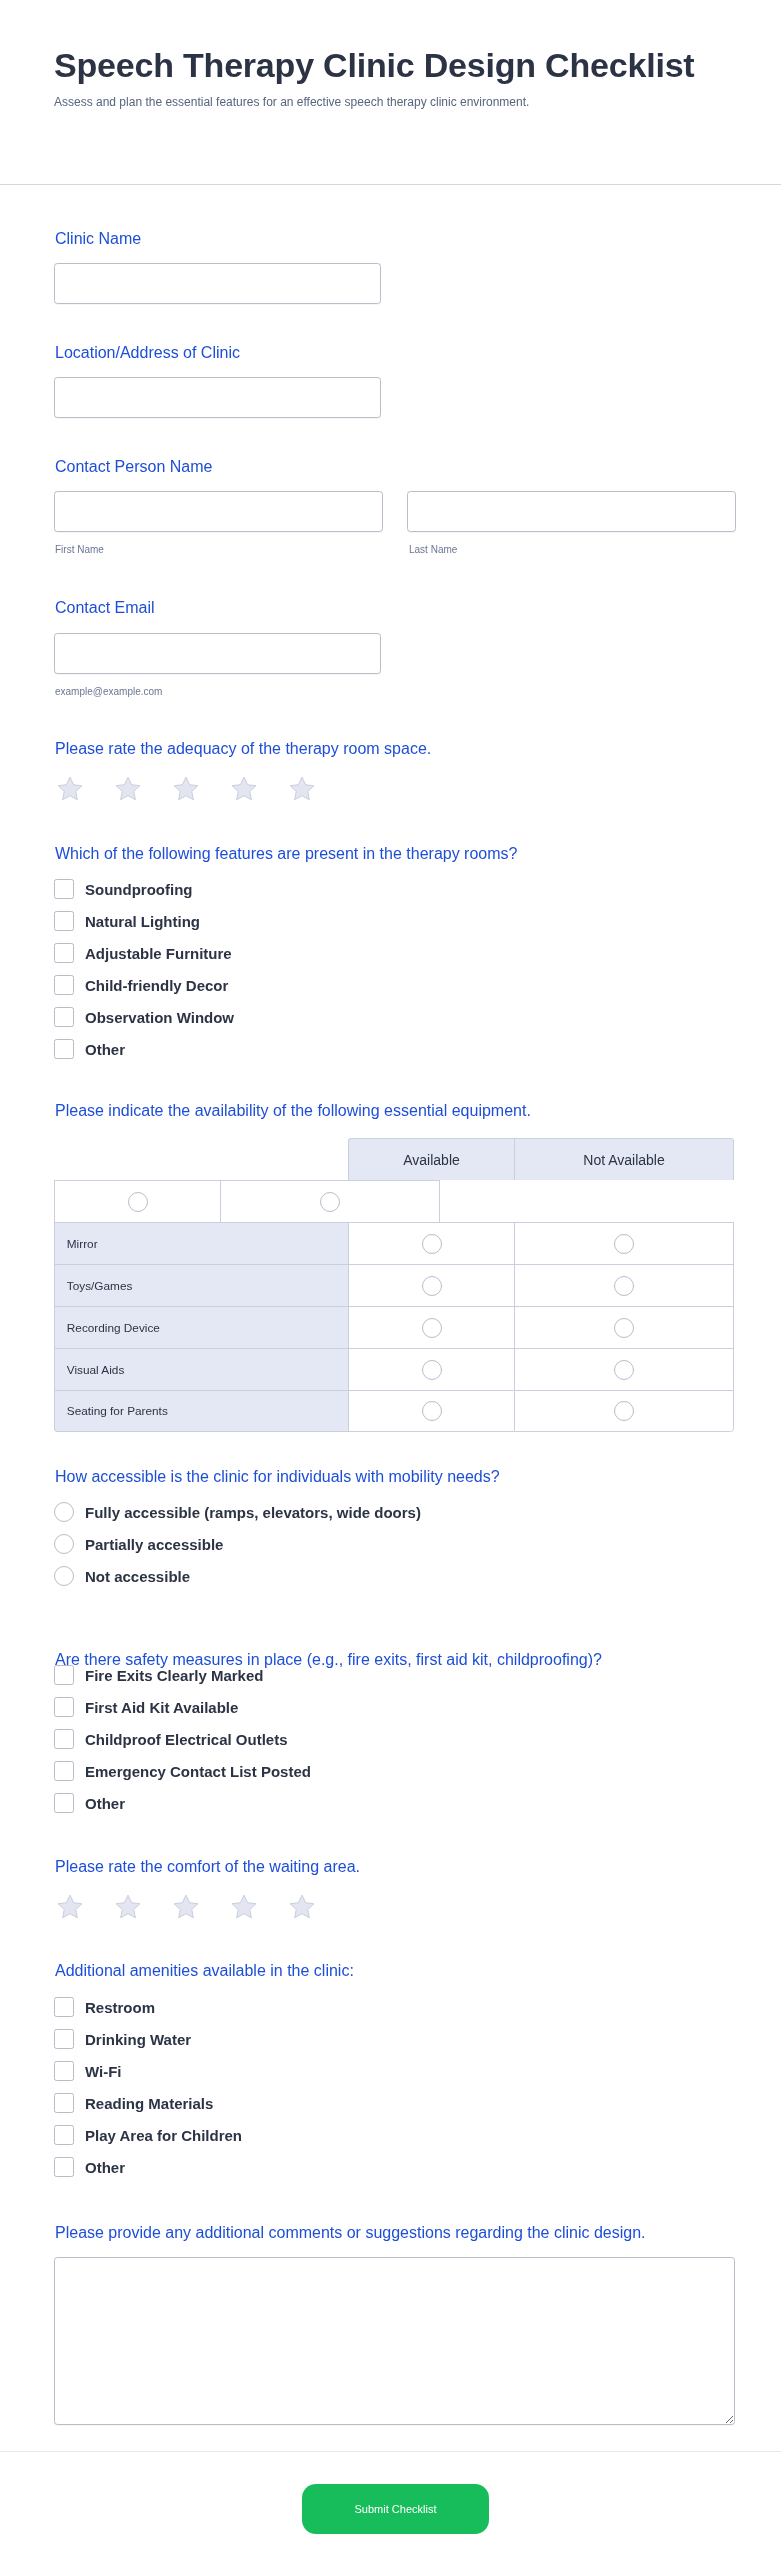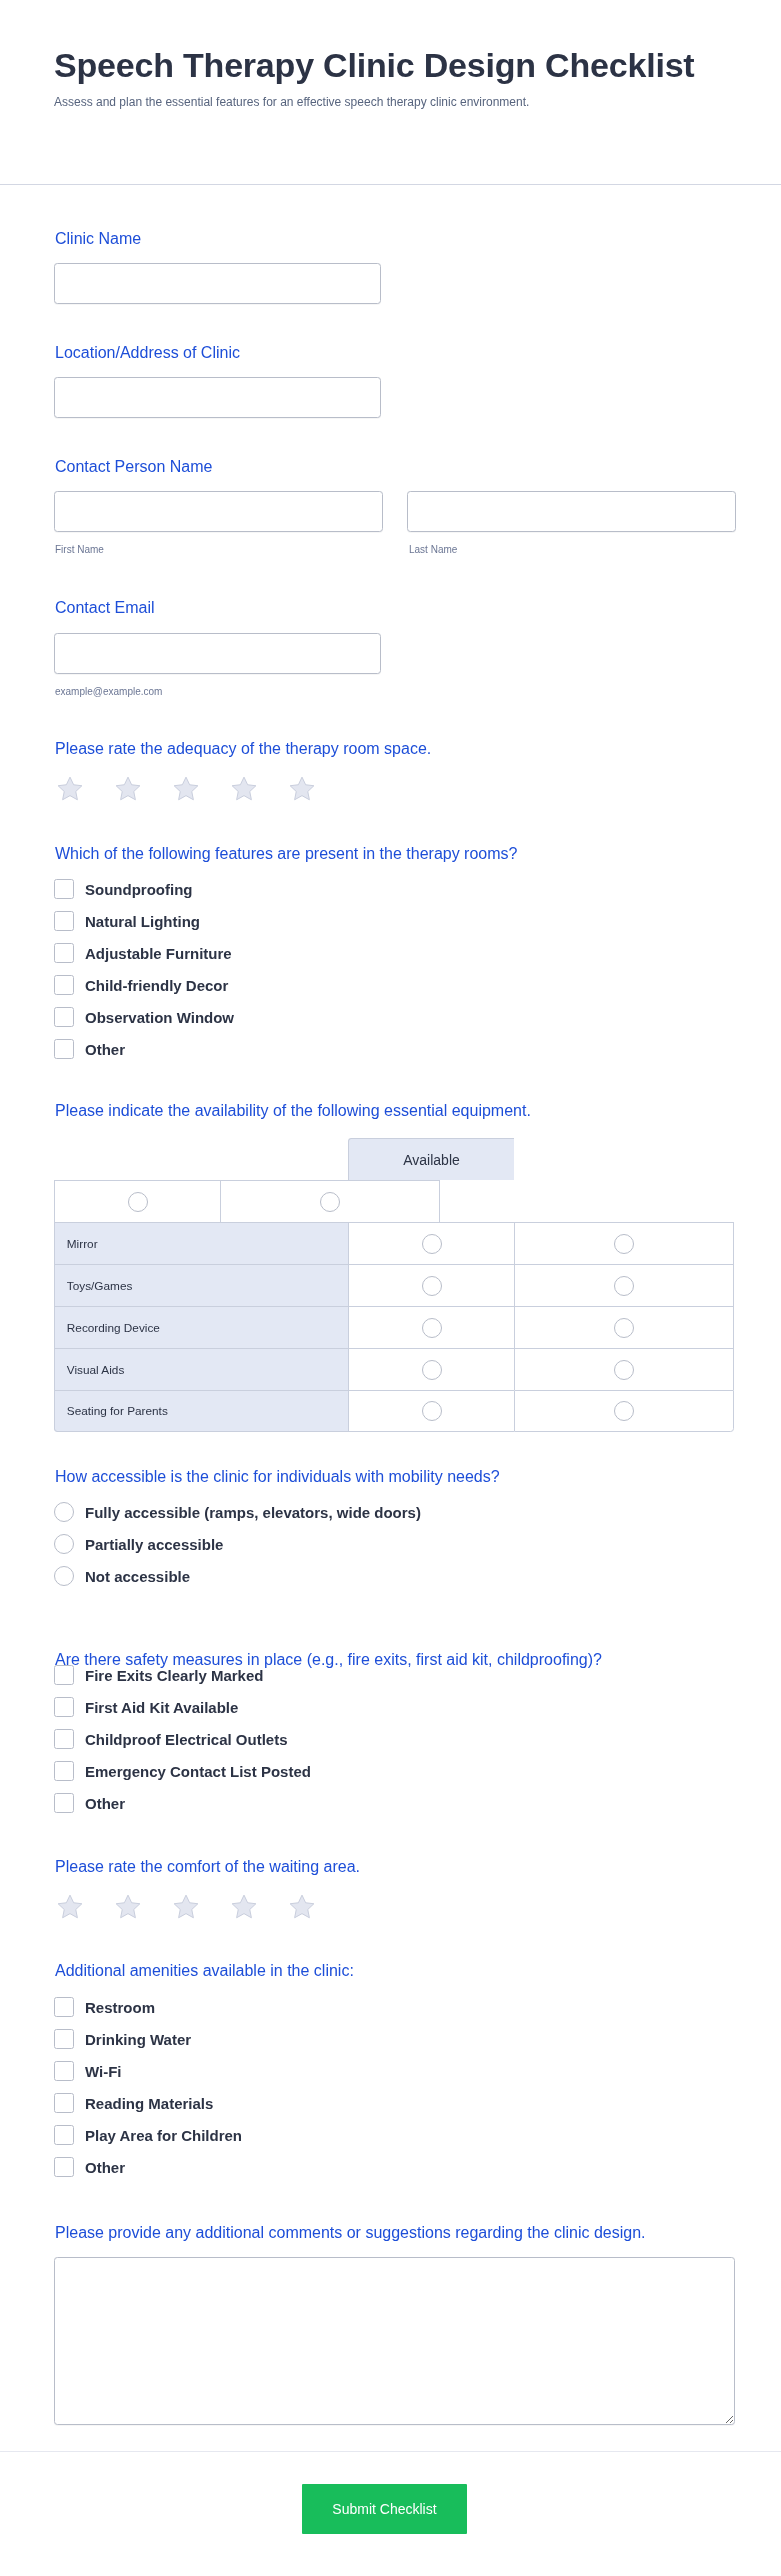--- a/index.html
+++ b/index.html
@@ -139,26 +139,26 @@
   }
   .footer {
     position: absolute;
     left: 0; top: 2451px;
     width: 781px; height: 125px;
     border-top: 0.8px solid #e6e8f0;
   }
   .submit-btn {
     position: absolute;
     left: 302px; top: 32px;
-    width: 165px; height: 50px;
+    width: 187px; height: 50px;
     background: #18bd5b;
     border: none;
-    border-radius: 1px;
+    border-radius: 14px;
     color: #fff;
-    font-size: 14px;
+    font-size: 11px;
     font-family: "Liberation Sans", sans-serif;
     cursor: pointer;
   }
 </style>
 </head>
 <body>
 
 <header class="header">
   <h1 class="page-title">Speech Therapy Clinic Design Checklist</h1>
   <p class="page-subtitle">Assess and plan the essential features for an effective speech therapy clinic environment.</p>
@@ -235,20 +235,21 @@
       <span class="checkbox"></span>
       <span class="opt-label">Other</span>
     </label>
 </div>
 
 <div class="q-label" style="position:absolute;left:55px;top:1101px;">Please indicate the availability of the following essential equipment.</div>
 <div class="matrix">
   <div class="m-head">
     <div class="blank"></div>
     <div class="col c1">Available</div>
+    <div class="col c2">Not Available</div>
   </div>
   <div class="m-row">
     <div class="cell c1">
         <span class="m-radio"></span>
       </div>
     <div class="cell c2">
         <span class="m-radio"></span>
       </div>
   </div>
   <div class="m-row">

